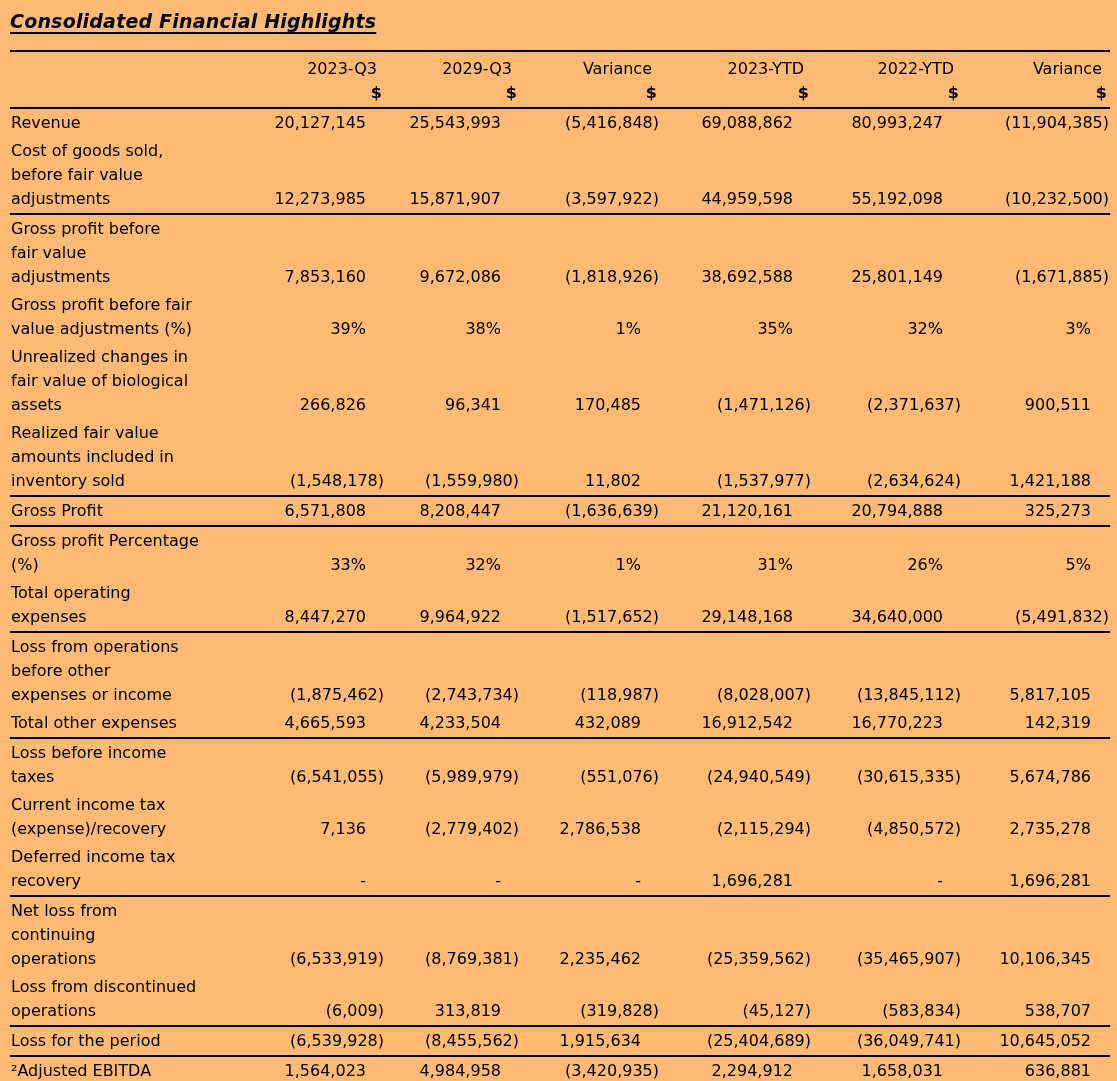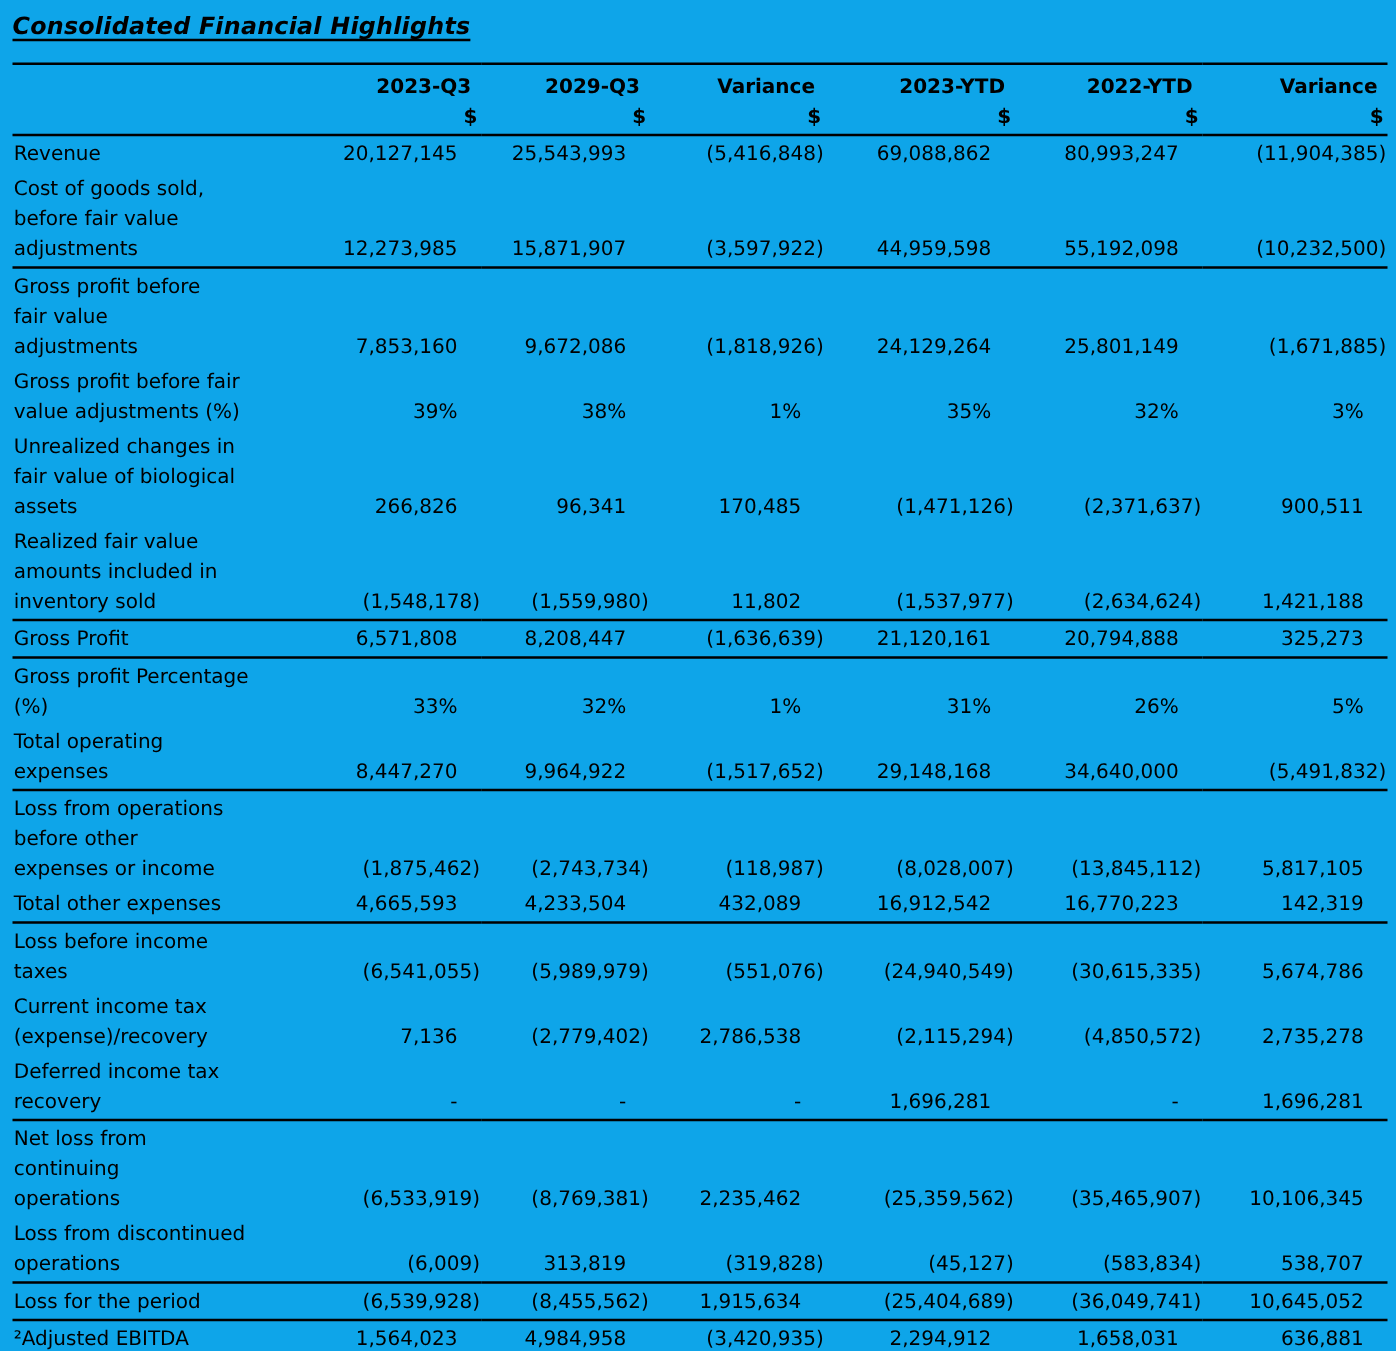--- a/index.html
+++ b/index.html
@@ -5,21 +5,21 @@
   html, body {
     margin: 0;
     padding: 0;
     background: #ffffff;
     color: #000000;
     font-family: "DejaVu Sans", "Liberation Sans", sans-serif;
   }
   .page {
     width: 1117px;
     height: 1081px;
-    background: #0ea5e9;
+    background: #fdba74;
     box-sizing: border-box;
     padding: 6px 6px 0 10px;
   }
   h1.doc-title {
     font-size: 19px;
     font-weight: bold;
     font-style: italic;
     text-decoration: underline;
     text-decoration-thickness: 2px;
     text-underline-offset: 4px;
@@ -38,21 +38,21 @@
   table.fin col.c1 { width: 133px; }
   table.fin col.c2 { width: 135px; }
   table.fin col.c3 { width: 140px; }
   table.fin col.c4 { width: 152px; }
   table.fin col.c5 { width: 150px; }
   table.fin col.c6 { width: 148px; }
 
   thead tr.period-row th {
     border-top: 2px solid #000;
     padding-top: 5px;
-    font-weight: bold;
+    font-weight: normal;
   }
   thead th {
     text-align: right;
     padding: 0 8px 0 0;
     white-space: nowrap;
   }
   thead tr.unit-row th {
     font-weight: bold;
     border-bottom: 2px solid #000;
     padding: 0 3px 2px 0;
@@ -136,21 +136,21 @@
           <td class="num">55,192,098</td>
           <td class="num neg">(10,232,500)</td>
         </tr>
         <tr class="bold">
     <td class="label">Gross profit before
 fair value
 adjustments</td>
   <td class="num">7,853,160</td>
           <td class="num">9,672,086</td>
           <td class="num neg">(1,818,926)</td>
-          <td class="num">24,129,264</td>
+          <td class="num">38,692,588</td>
           <td class="num">25,801,149</td>
           <td class="num neg">(1,671,885)</td>
         </tr>
         <tr>
     <td class="label">Gross profit before fair
 value adjustments (%)</td>
   <td class="num">39%</td>
           <td class="num">38%</td>
           <td class="num">1%</td>
           <td class="num">35%</td>

